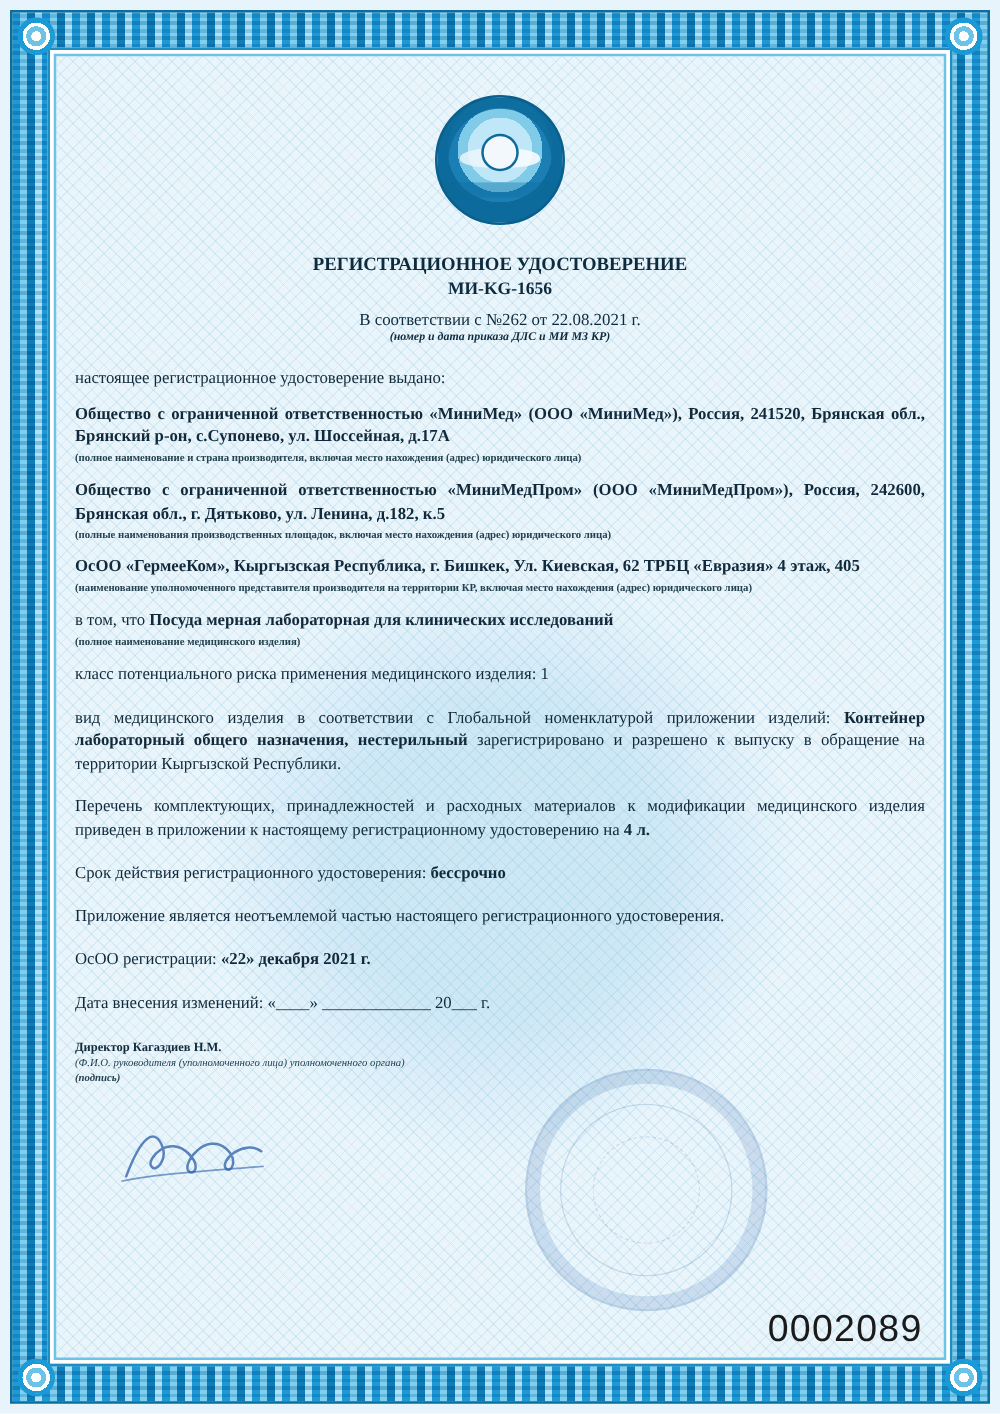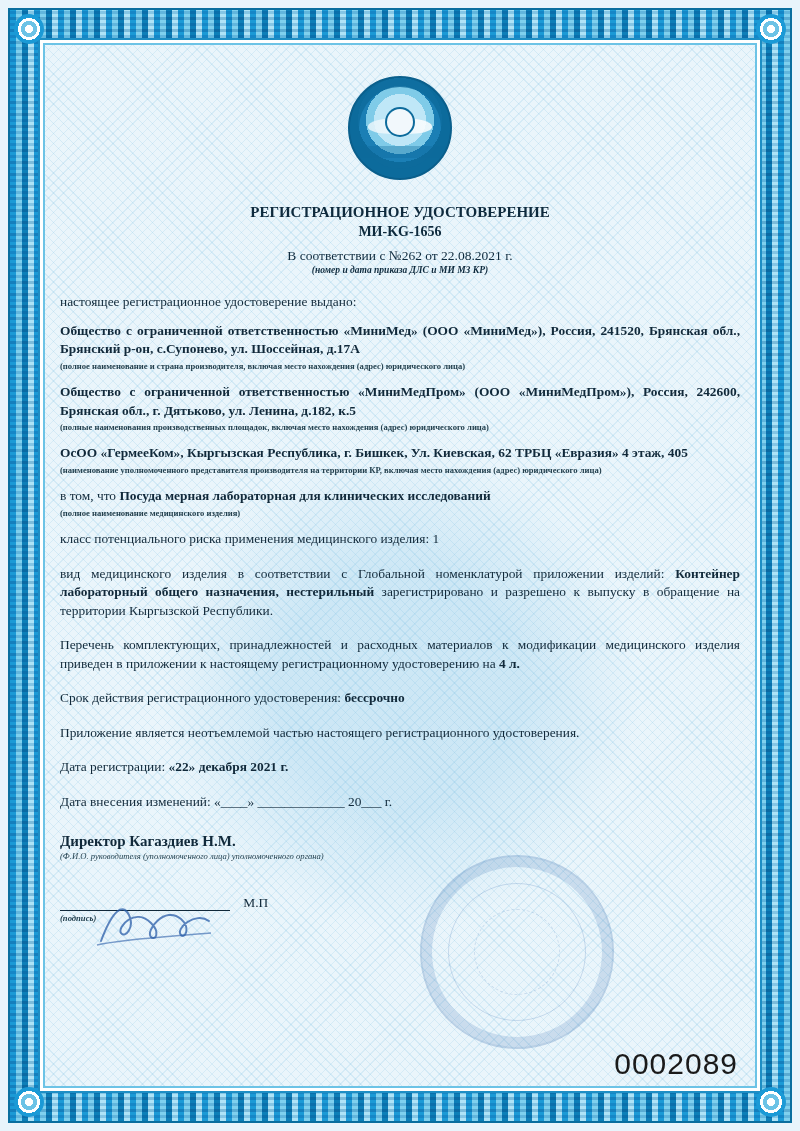--- a/index.html
+++ b/index.html
@@ -180,21 +180,21 @@
     line-height: 1.2;
   }
   .gap-sm { margin-bottom: 10px; }
   .gap-md { margin-bottom: 16px; }
   .gap-lg { margin-bottom: 20px; }
 
   .sign-block {
     margin-top: 22px;
   }
   .sign-name {
-    font-size: 15px;
+    font-size: 10px;
     font-weight: bold;
     color: #11293a;
   }
   .sign-caption {
     font-size: 8.6px;
     font-style: italic;
     font-weight: normal;
     color: #24414f;
     margin-top: 1px;
   }
@@ -314,32 +314,28 @@
       <p class="p gap-md">класс потенциального риска применения медицинского изделия: 1</p>
 
       <p class="p gap-md"><span>вид медицинского изделия в соответствии с Глобальной номенклатурой приложении изделий: </span><span class="b">Контейнер лабораторный общего назначения, нестерильный</span><span> зарегистрировано и разрешено к выпуску в обращение на территории Кыргызской Республики.</span></p>
 
       <p class="p gap-md"><span>Перечень комплектующих, принадлежностей и расходных материалов к модификации медицинского изделия приведен в приложении к настоящему регистрационному удостоверению на </span><span class="b">4 л.</span></p>
 
       <p class="p gap-md"><span>Срок действия регистрационного удостоверения: </span><span class="b">бессрочно</span></p>
 
       <p class="p gap-md">Приложение является неотъемлемой частью настоящего регистрационного удостоверения.</p>
 
-      <p class="p gap-md"><span>Дата регистрации: </span><span class="b">«22» декабря 2021 г.</span></p>
+      <p class="p gap-md"><span>ОсОО регистрации: </span><span class="b">«22» декабря 2021 г.</span></p>
 
       <p class="p gap-lg">Дата внесения изменений: «____» _____________ 20___ г.</p>
 
       <div class="sign-block">
         <div class="sign-name">Директор Кагаздиев Н.М.</div>
         <div class="sign-caption">(Ф.И.О. руководителя (уполномоченного лица) уполномоченного органа)</div>
 
-        <div class="sign-line-row">
-          <span class="sign-underline"></span>
-          <span class="mp">М.П</span>
-        </div>
         <div class="sign-sub">(подпись)</div>
       </div>
 
     </div>
   </div>
 
   <svg class="signature" viewBox="0 0 120 60">
     <path d="M6 48 C18 16, 28 10, 34 22 C40 34, 30 46, 26 40 C22 34, 40 14, 56 30 C66 40, 60 48, 56 44 C50 38, 70 12, 86 26 C96 35, 90 46, 86 42 C80 36, 100 18, 114 28" fill="none" stroke="#2b5ea8" stroke-width="2" opacity="0.75" stroke-linecap="round"></path>
     <path d="M2 52 C30 46, 70 44, 116 40" fill="none" stroke="#2b5ea8" stroke-width="1.4" opacity="0.6"></path>
   </svg>

